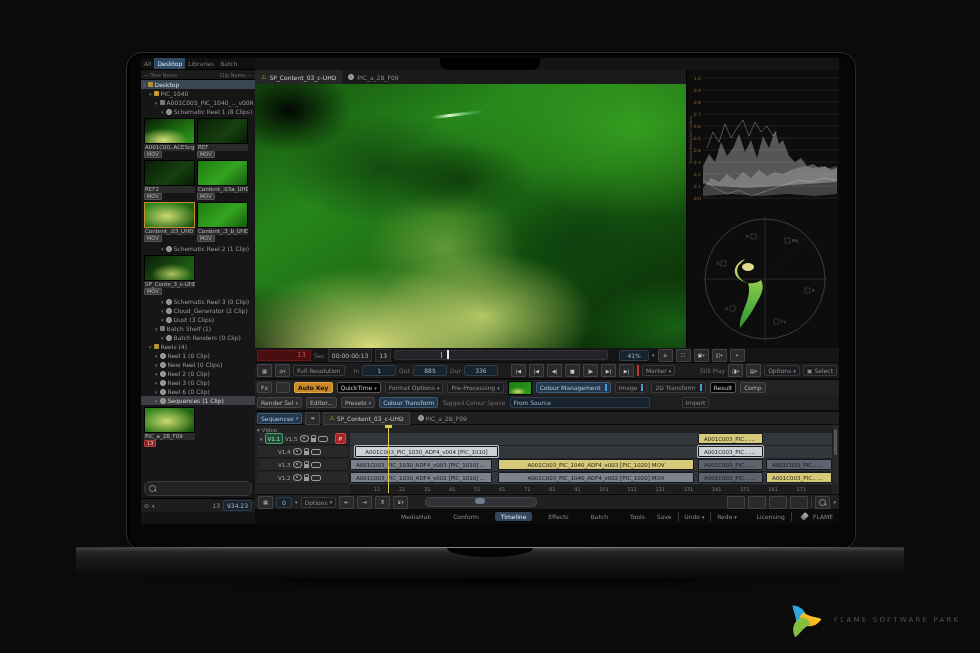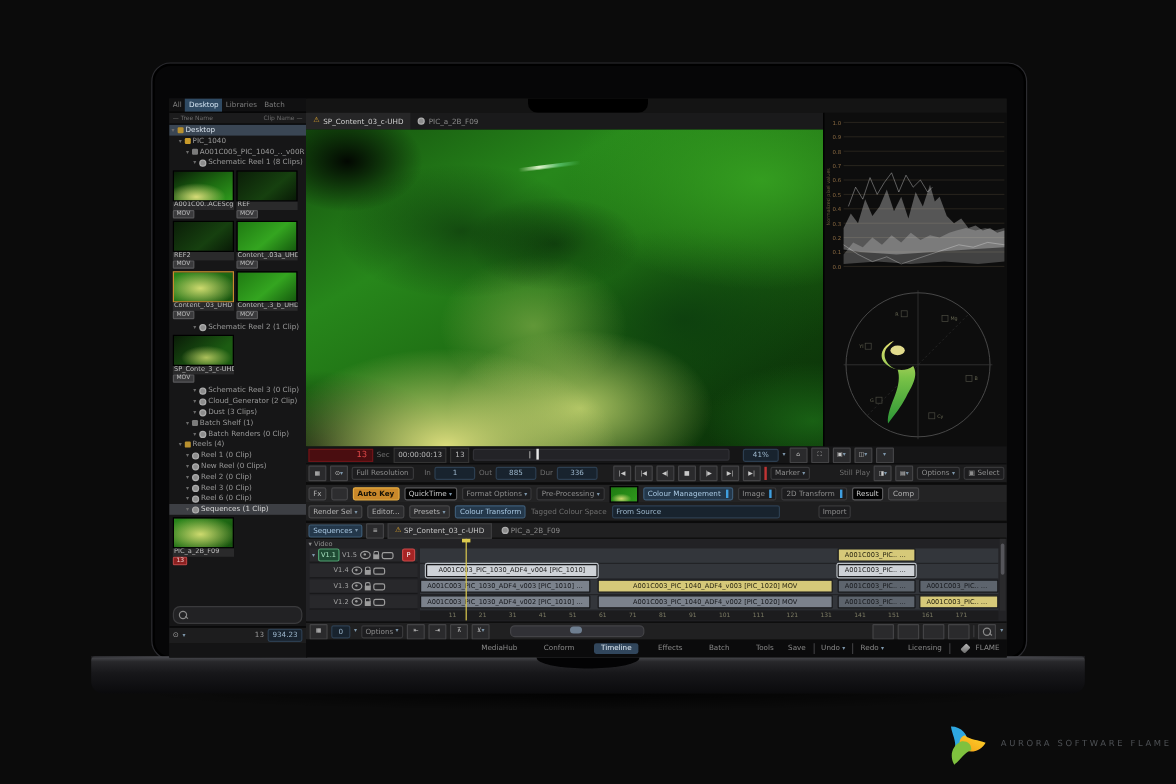--- a/index.html
+++ b/index.html
@@ -6,21 +6,21 @@
   .stage{position:relative;width:980px;height:653px;background:radial-gradient(420px 260px at 50% 45%, #141414, #0b0b0b 75%);overflow:hidden;font-family:"DejaVu Sans",sans-serif;}
   .abs{position:absolute;}
   
   .bezel{position:absolute;left:126px;top:52px;width:728px;height:496px;background:#060607;border:1px solid #2c2c30;border-radius:16px;box-shadow:inset 0 0 0 2px #000;}
   .base{position:absolute;left:76px;top:547px;width:828px;height:31px;border-radius:3px 3px 10px 10px;background:linear-gradient(180deg,#4d4e53 0%,#28282b 14%,#17171a 45%,#0a0a0c 100%);}
   .base::before{content:"";position:absolute;left:0;top:0;width:100%;height:1px;background:linear-gradient(90deg,#2a2a2e,#6a6b72 18%,#8a8b92 50%,#6a6b72 82%,#2a2a2e);}
   .base-notch{position:absolute;left:50%;top:1px;transform:translateX(-50%);width:86px;height:9px;background:#030304;border-radius:0 0 40px 40px / 0 0 9px 9px;}
   .base-shadow{position:absolute;left:110px;top:578px;width:760px;height:14px;background:radial-gradient(50% 100% at 50% 0%, rgba(0,0,0,.8), transparent);}
   .notch{position:absolute;left:299px;top:0;width:100px;height:12px;background:#000;border-radius:0 0 8px 8px;}
   
-  .screen{position:absolute;left:141px;top:82px;width:698px;height:466px;background:#121212;overflow:hidden;color:#9a9a9a;font-size:6px;}
+  .screen{position:absolute;left:141px;top:58px;width:698px;height:466px;background:#121212;overflow:hidden;color:#9a9a9a;font-size:6px;}
   .btn{display:inline-flex;align-items:center;justify-content:center;gap:2px;background:#2d2d2f;border:1px solid #454547;border-radius:2px;color:#b5b5b5;font-size:6px;height:11px;padding:0 3px;box-sizing:border-box;white-space:nowrap;overflow:hidden;}
   .btn.darkb{background:#1d1d1f;border-color:#38383a;color:#8d8d8d;}
   .btn.blueb{background:#24384b;border-color:#3c5a75;color:#a9c8e2;}
   .btn.orangeb{background:#c9882a;border-color:#e3a93f;color:#161208;font-weight:bold;}
   .btn.blackb{background:#020202;border-color:#5a5a5c;color:#cfcfcf;}
   .field{display:inline-flex;align-items:center;justify-content:center;background:#18232e;border:1px solid #2c3e50;border-radius:2px;color:#9db7cc;font-size:6px;height:11px;padding:0 3px;box-sizing:border-box;white-space:nowrap;}
   .caret{font-size:5px;color:#7d96ab;}
   .dimt{color:#6f6f6f;}
   .ind{width:2px;height:7px;background:#3f9fe0;margin-left:2px;}
   .gap{height:2px;background:#0b0b0b;}
@@ -669,17 +669,17 @@
             <stop offset="1" stop-color="#f29c17"></stop>
         </linearGradient>
       </defs>
       <g>
         <path d="M0,-24 C9,-18 11,-6 4,2 C-2,6 -8,4 -10,-2 C-4,-8 -4,-16 0,-24 Z" fill="#2ea7e0" transform="translate(30,32) rotate(-35)"></path>
         <path d="M0,-24 C9,-18 11,-6 4,2 C-2,6 -8,4 -10,-2 C-4,-8 -4,-16 0,-24 Z" fill="url(#og)" transform="translate(30,32) rotate(85)"></path>
         <path d="M0,-24 C9,-18 11,-6 4,2 C-2,6 -8,4 -10,-2 C-4,-8 -4,-16 0,-24 Z" fill="#7fc13e" transform="translate(30,32) rotate(205)"></path>
       </g>
     </svg>
     <div>
-      <div class="wm-sub">AURORA SOFTWARE FLAME</div>
+      <div class="wm-sub">FLAME SOFTWARE PARK</div>
     </div>
   </div>
 
 </div>
 
 </body></html>

